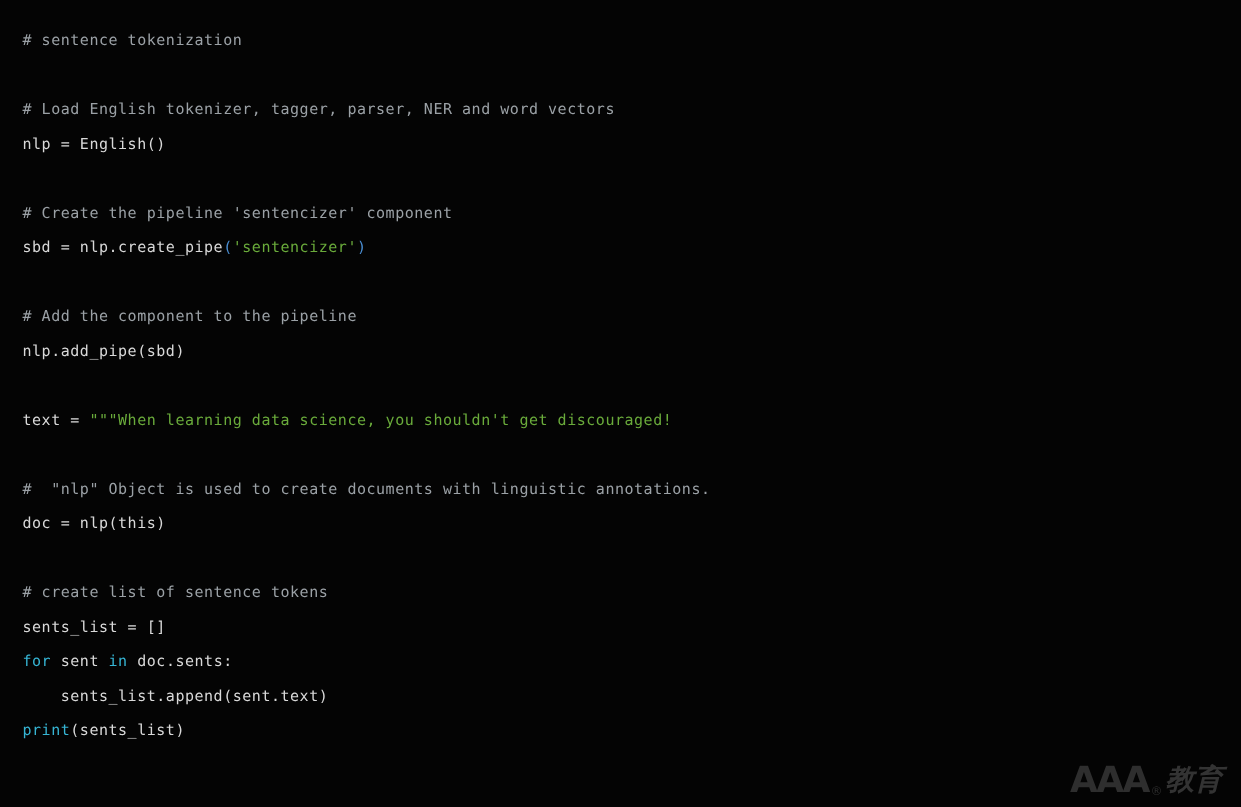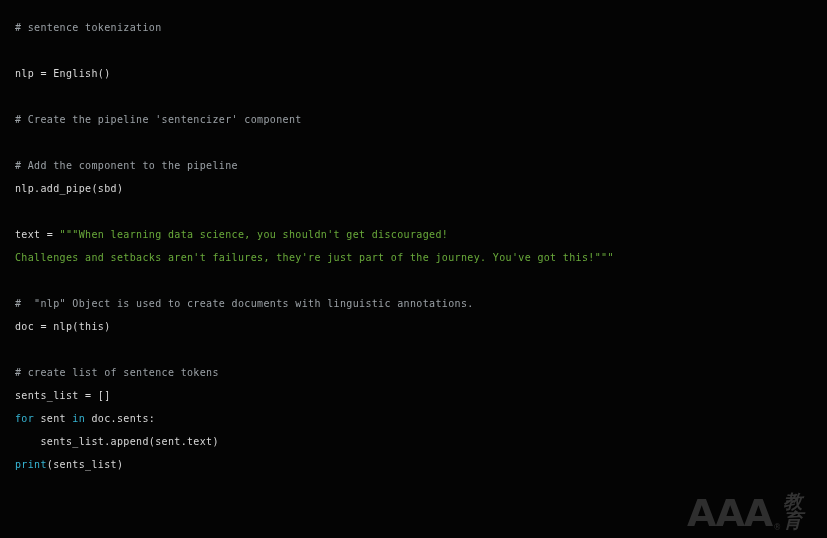--- a/index.html
+++ b/index.html
@@ -45,21 +45,21 @@
     width: 128px;
     height: 42px;
     display: flex;
     align-items: flex-end;
     justify-content: flex-end;
     pointer-events: none;
     user-select: none;
   }
   #watermark .wm-aaa {
     font-family: "DejaVu Sans", "Liberation Sans", sans-serif;
-    font-size: 38px;
+    font-size: 24px;
     font-weight: 700;
     letter-spacing: -1px;
     color: #2e2e2e;
     line-height: 1;
     position: relative;
   }
   #watermark .wm-reg {
     font-family: "DejaVu Sans", "Liberation Sans", sans-serif;
     font-size: 8px;
     color: #2c2c2c;
@@ -80,39 +80,40 @@
 </style>
 </head>
 <body>
 
 <div id="code-editor">
 
   <div class="code-line"><span class="tok-comment"># sentence tokenization</span></div>
 
   <div class="code-line blank"> </div>
 
+  <div class="code-line"><span class="tok-comment"># Load English tokenizer, tagger, parser, NER and word vectors</span></div>
 
   <div class="code-line"><span class="tok-plain">nlp = English()</span></div>
 
   <div class="code-line blank"> </div>
 
   <div class="code-line"><span class="tok-comment"># Create the pipeline 'sentencizer' component</span></div>
 
+  <div class="code-line"><span class="tok-plain">sbd = nlp.create_pipe</span><span class="tok-punct">(</span><span class="tok-string">'sentencizer'</span><span class="tok-punct">)</span></div>
 
   <div class="code-line blank"> </div>
 
   <div class="code-line"><span class="tok-comment"># Add the component to the pipeline</span></div>
 
   <div class="code-line"><span class="tok-plain">nlp.add_pipe(sbd)</span></div>
 
   <div class="code-line blank"> </div>
 
   <div class="code-line"><span class="tok-plain">text = </span><span class="tok-string">"""When learning data science, you shouldn't get discouraged!</span></div>
 
-  <div class="code-line"><span class="tok-string">Challenges and setbacks aren't failures, they're just part of the journey. You've got this!"""</span></div>
 
   <div class="code-line blank"> </div>
 
   <div class="code-line"><span class="tok-comment">#  "nlp" Object is used to create documents with linguistic annotations.</span></div>
 
   <div class="code-line"><span class="tok-plain">doc = nlp(this)</span></div>
 
   <div class="code-line blank"> </div>
 
   <div class="code-line"><span class="tok-comment"># create list of sentence tokens</span></div>

